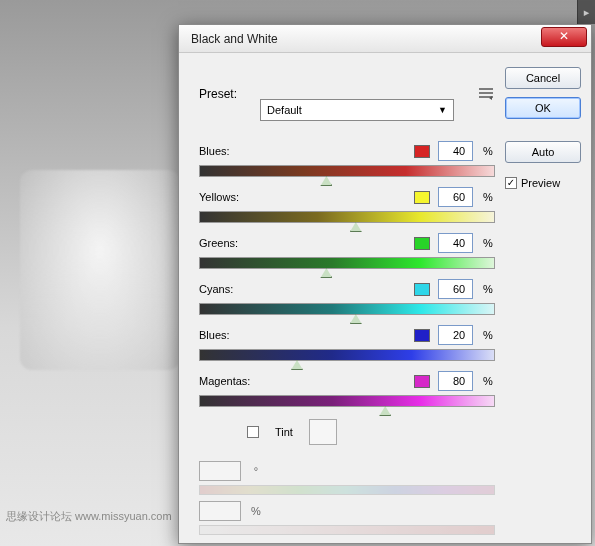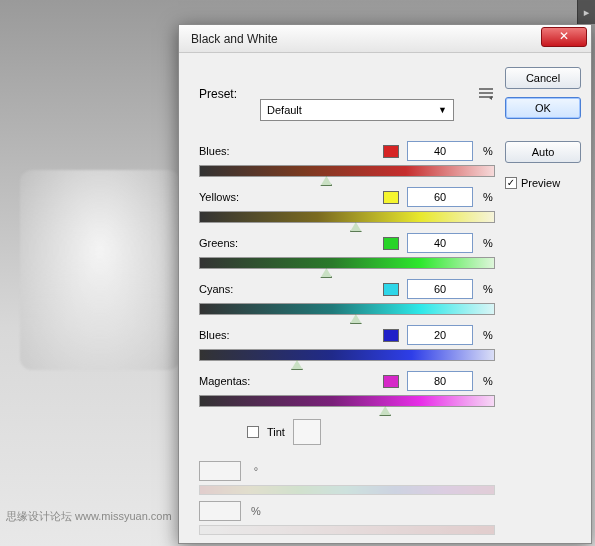--- a/index.html
+++ b/index.html
@@ -25,26 +25,26 @@
   .preset-row { display: flex; align-items: center; gap: 23px; margin-bottom: 20px; }
   .preset-row label { font-size: 12px; }
   .select { flex: 1; display: flex; align-items: center; justify-content: space-between; border: 1px solid #888; background: #fff; height: 22px; padding: 0 6px; margin-top: 32px; }
   .select .tri { font-size: 9px; }
   .menuico { width: 18px; height: 18px; display: flex; align-items: center; justify-content: center; cursor: pointer; }
 
   .slider-row { margin-bottom: 6px; }
   .slider-top { display: flex; align-items: center; gap: 8px; }
   .slider-top .label { width: 72px; }
   .swatch { width: 16px; height: 13px; border: 1px solid #666; margin-left: auto; }
-  .valbox { width: 66px; height: 20px; border: 1px solid #7a9ac9; background: #fff; text-align: center; padding: 0 4px; line-height: 18px; }
+  .valbox { width: 35px; height: 20px; border: 1px solid #7a9ac9; background: #fff; text-align: left; padding: 0 14px; line-height: 18px; }
   .pct { width: 14px; text-align: center; }
   .track { position: relative; height: 12px; margin-top: 4px; margin-bottom: 10px; border: 1px solid #999; }
   .thumb { position: absolute; top: 10px; width: 12px; height: 10px; background: #c9e0c3; border: 1px solid #5b7a54; transform: translateX(-50%); clip-path: polygon(50% 0, 100% 100%, 0 100%); }
 
-  .tint-row { display: flex; align-items: center; gap: 8px; margin-top: 12px; margin-bottom: 16px; padding-left: 48px; }
+  .tint-row { display: flex; align-items: center; gap: 16px; margin-top: 12px; margin-bottom: 16px; padding-left: 48px; }
   .checkbox { width: 12px; height: 12px; border: 1px solid #777; background: #fff; display: inline-flex; align-items: center; justify-content: center; font-size: 10px; line-height: 1; }
   .tint-swatch { width: 28px; height: 26px; border: 1px solid #aaa; background: #f6f6f6; }
 
   .hs-row { margin-top: 6px; }
   .hs-row .top { display: flex; align-items: center; gap: 8px; }
   .hs-row .top .label { flex: 1; }
   .hs-row .valbox2 { width: 42px; height: 20px; border: 1px solid #aaa; background: #f4f4f4; }
   .hs-row .unit { width: 14px; text-align: center; color: #666; }
   .huebar { height: 10px; margin-top: 4px; border: 1px solid #bbb; background: linear-gradient(90deg, #d8b7b7, #d8d3b7, #bed8b7, #b7d8d2, #b7c0d8, #cfb7d8, #d8b7c7); opacity: 0.6; }
   .satbar { height: 10px; margin-top: 4px; border: 1px solid #bbb; background: linear-gradient(90deg, #e6e6e6, #d8b7b7); opacity: 0.6; }

